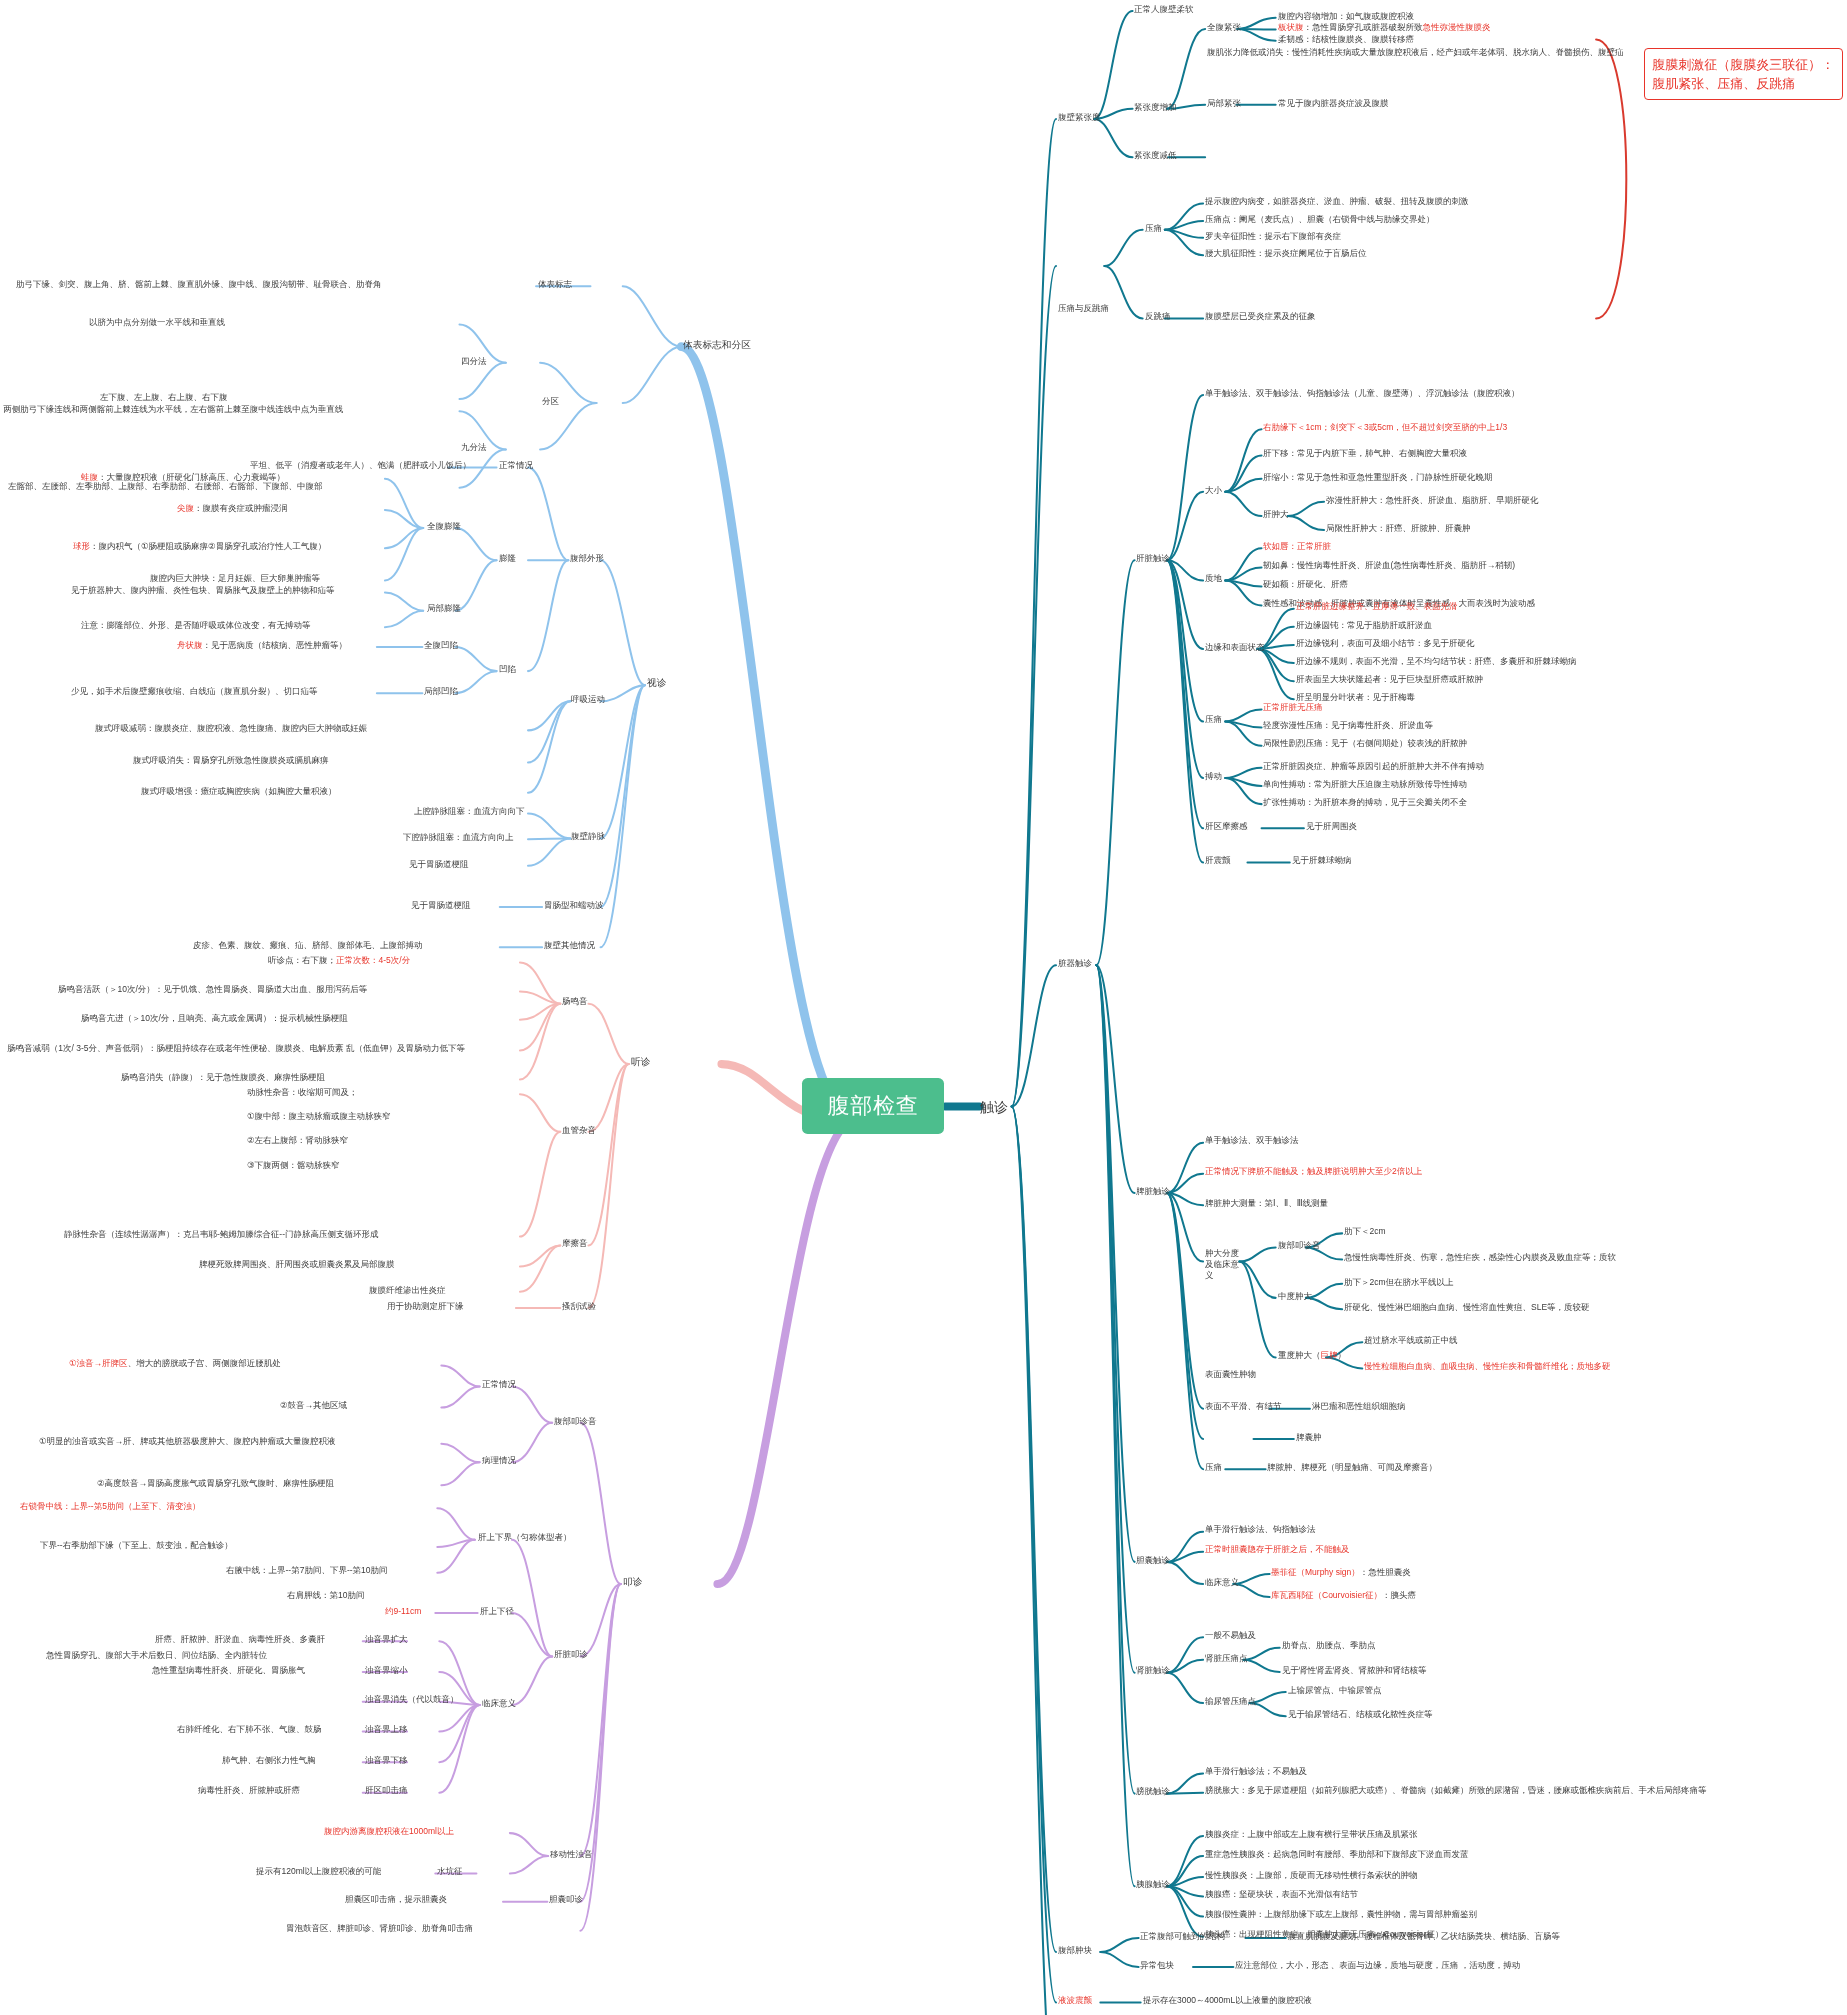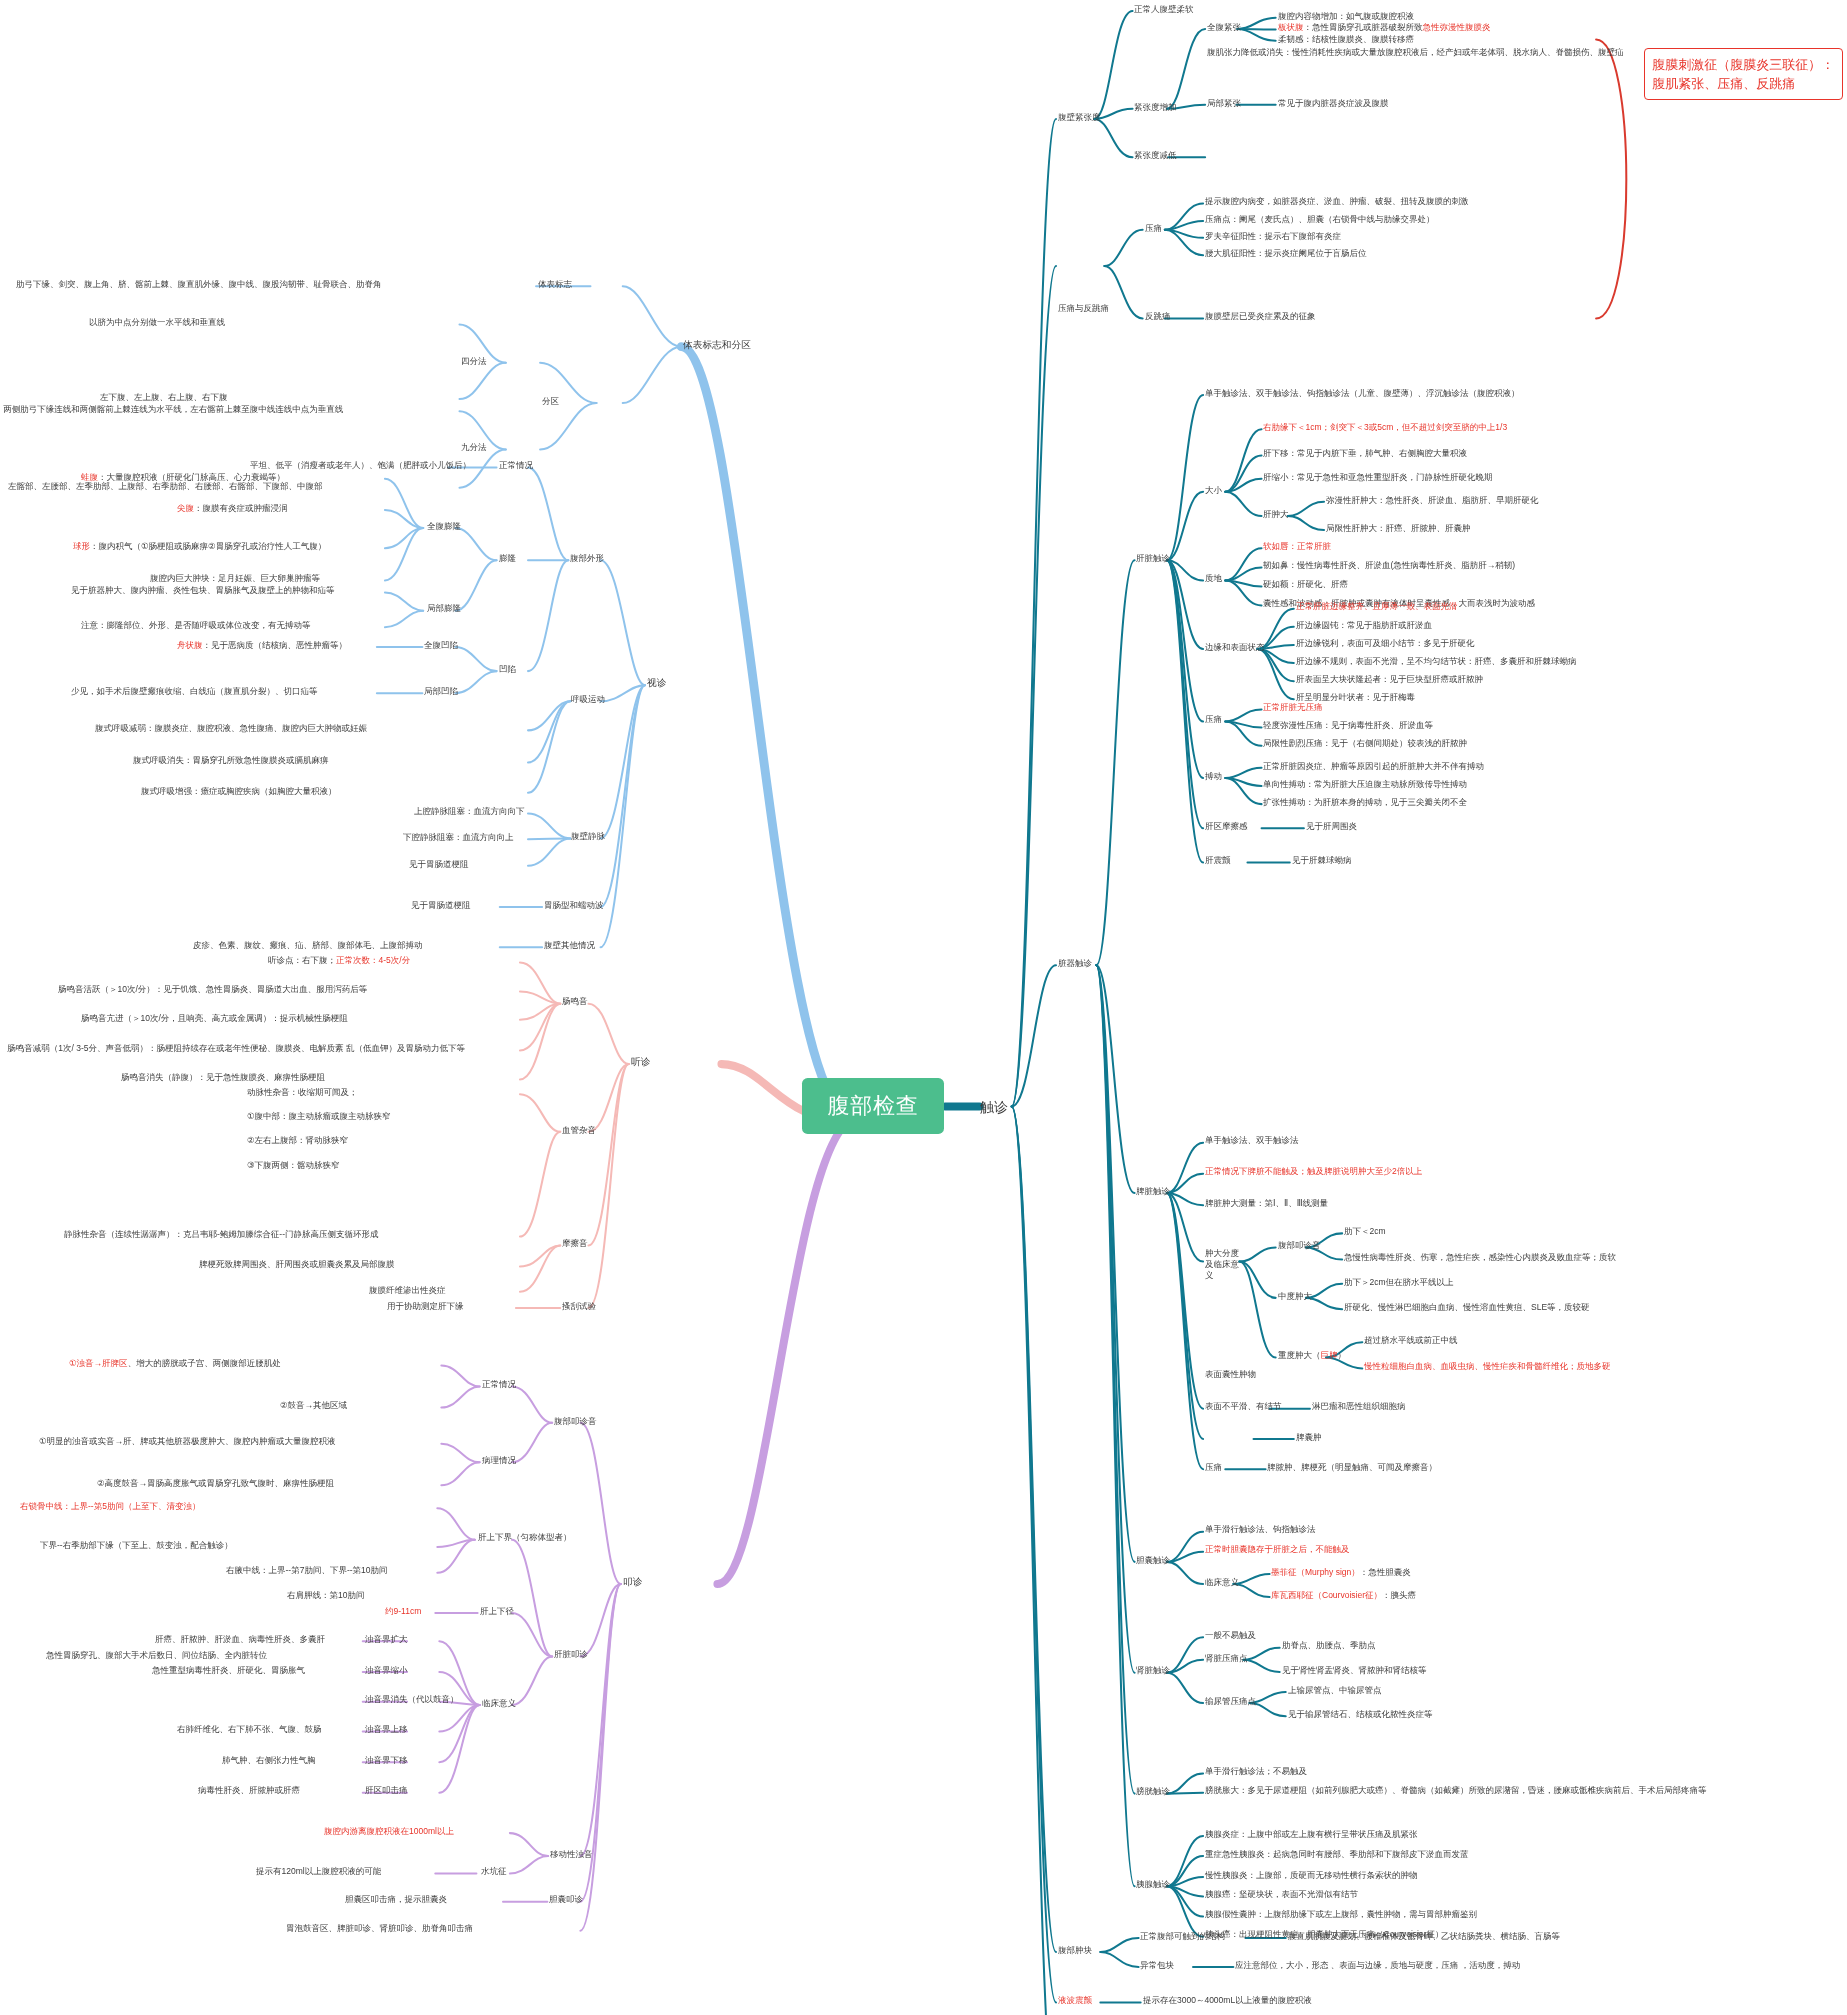--- a/index.html
+++ b/index.html
@@ -399,21 +399,21 @@
   <div class="node" style="left:365px;top:1693px;">浊音界消失（代以鼓音）</div>
   <div class="node" style="left:46px;top:1649px;">急性胃肠穿孔、腹部大手术后数日、间位结肠、全内脏转位</div>
   <div class="node" style="left:365px;top:1723px;">浊音界上移</div>
   <div class="node" style="left:177px;top:1723px;">右肺纤维化、右下肺不张、气腹、鼓肠</div>
   <div class="node" style="left:365px;top:1754px;">浊音界下移</div>
   <div class="node" style="left:222px;top:1754px;">肺气肿、右侧张力性气胸</div>
   <div class="node" style="left:365px;top:1784px;">肝区叩击痛</div>
   <div class="node" style="left:198px;top:1784px;">病毒性肝炎、肝脓肿或肝癌</div>
 
   <div class="node red" style="left:324px;top:1825px;">腹腔内游离腹腔积液在1000ml以上</div>
-  <div class="node" style="left:437px;top:1865px;margin-left:44px;">水坑征</div>
+  <div class="node" style="left:437px;top:1865px;">水坑征</div>
   <div class="node" style="left:256px;top:1865px;">提示有120ml以上腹腔积液的可能</div>
   <div class="node" style="left:345px;top:1893px;">胆囊区叩击痛，提示胆囊炎</div>
   <div class="node" style="left:286px;top:1922px;">胃泡鼓音区、脾脏叩诊、肾脏叩诊、肋脊角叩击痛</div>
 
   <div class="node" style="left:980px;top:1097px;font-size:14px;">触诊</div>
 
   <div class="node" style="left:1058px;top:111px;">腹壁紧张度</div>
   <div class="node" style="left:1134px;top:3.2px;">正常人腹壁柔软</div>
   <div class="node" style="left:1134px;top:101px;">紧张度增加</div>
   <div class="node" style="left:1134px;top:149px;">紧张度减低</div>

